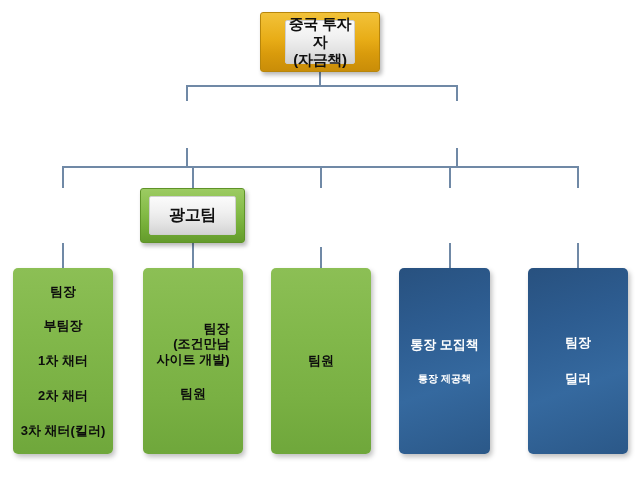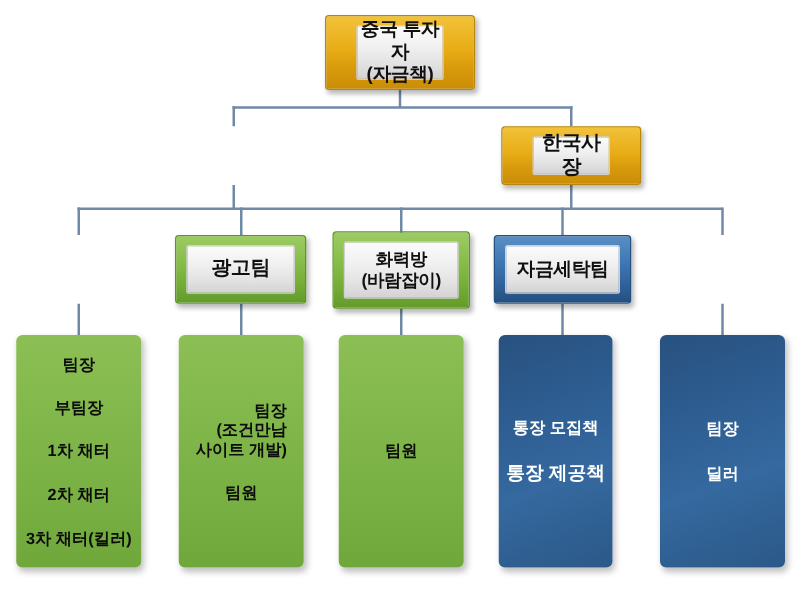--- a/index.html
+++ b/index.html
@@ -147,45 +147,29 @@
   <div class="conn v" style="left:577px; top:243px; width:2px; height:25px;"></div>
 
   <div class="node gold" style="left:260px; top:12px; width:120px; height:60px;">
     <div class="inner">
       <span class="label" style="font-size:15px;">중국 투자자
 (자금책)</span>
     </div>
   </div>
 
 
-  <div class="node gold" style="left:401px; top:101px; width:112px; height:47px;">
-    <div class="inner">
-      <span class="label" style="font-size:16px;">한국사장</span>
-    </div>
-  </div>
 
 
   <div class="node green" style="left:140px; top:188px; width:105px; height:55px;">
     <div class="inner">
       <span class="label" style="font-size:16px;">광고팀</span>
     </div>
   </div>
 
-  <div class="node green" style="left:266px; top:185px; width:110px; height:62px;">
-    <div class="inner">
-      <span class="label" style="font-size:14px;">화력방
-(바람잡이)</span>
-    </div>
-  </div>
 
-  <div class="node blue" style="left:395px; top:188px; width:110px; height:55px;">
-    <div class="inner">
-      <span class="label" style="font-size:15px;">자금세탁팀</span>
-    </div>
-  </div>
 
 
   <div class="panel green" style="left:13px; top:268px; width:100px; height:186px; justify-content:space-around;">
     <div class="line" style="font-size:13px;">팀장</div>
     <div class="line" style="font-size:13px;">부팀장</div>
     <div class="line" style="font-size:13px;">1차 채터</div>
     <div class="line" style="font-size:13px;">2차 채터</div>
     <div class="line" style="font-size:13px;">3차 채터(킬러)</div>
   </div>
 
@@ -195,21 +179,21 @@
 사이트 개발)</div>
     <div class="line" style="font-size:13px;">팀원</div>
   </div>
 
   <div class="panel green" style="left:271px; top:268px; width:100px; height:186px; justify-content:center;">
     <div class="line" style="font-size:13px;">팀원</div>
   </div>
 
   <div class="panel blue" style="left:399px; top:268px; width:91px; height:186px; justify-content:center;">
     <div class="line" style="font-size:13px; margin-bottom:20px;">통장 모집책</div>
-    <div class="line" style="font-size:15px;">통장 제공책</div>
+    <div class="line" style="font-size:10px;">통장 제공책</div>
   </div>
 
   <div class="panel blue" style="left:528px; top:268px; width:100px; height:186px; justify-content:center;">
     <div class="line" style="font-size:13px; margin-bottom:20px;">팀장</div>
     <div class="line" style="font-size:13px;">딜러</div>
   </div>
 
 </div>
 
 </body></html>

